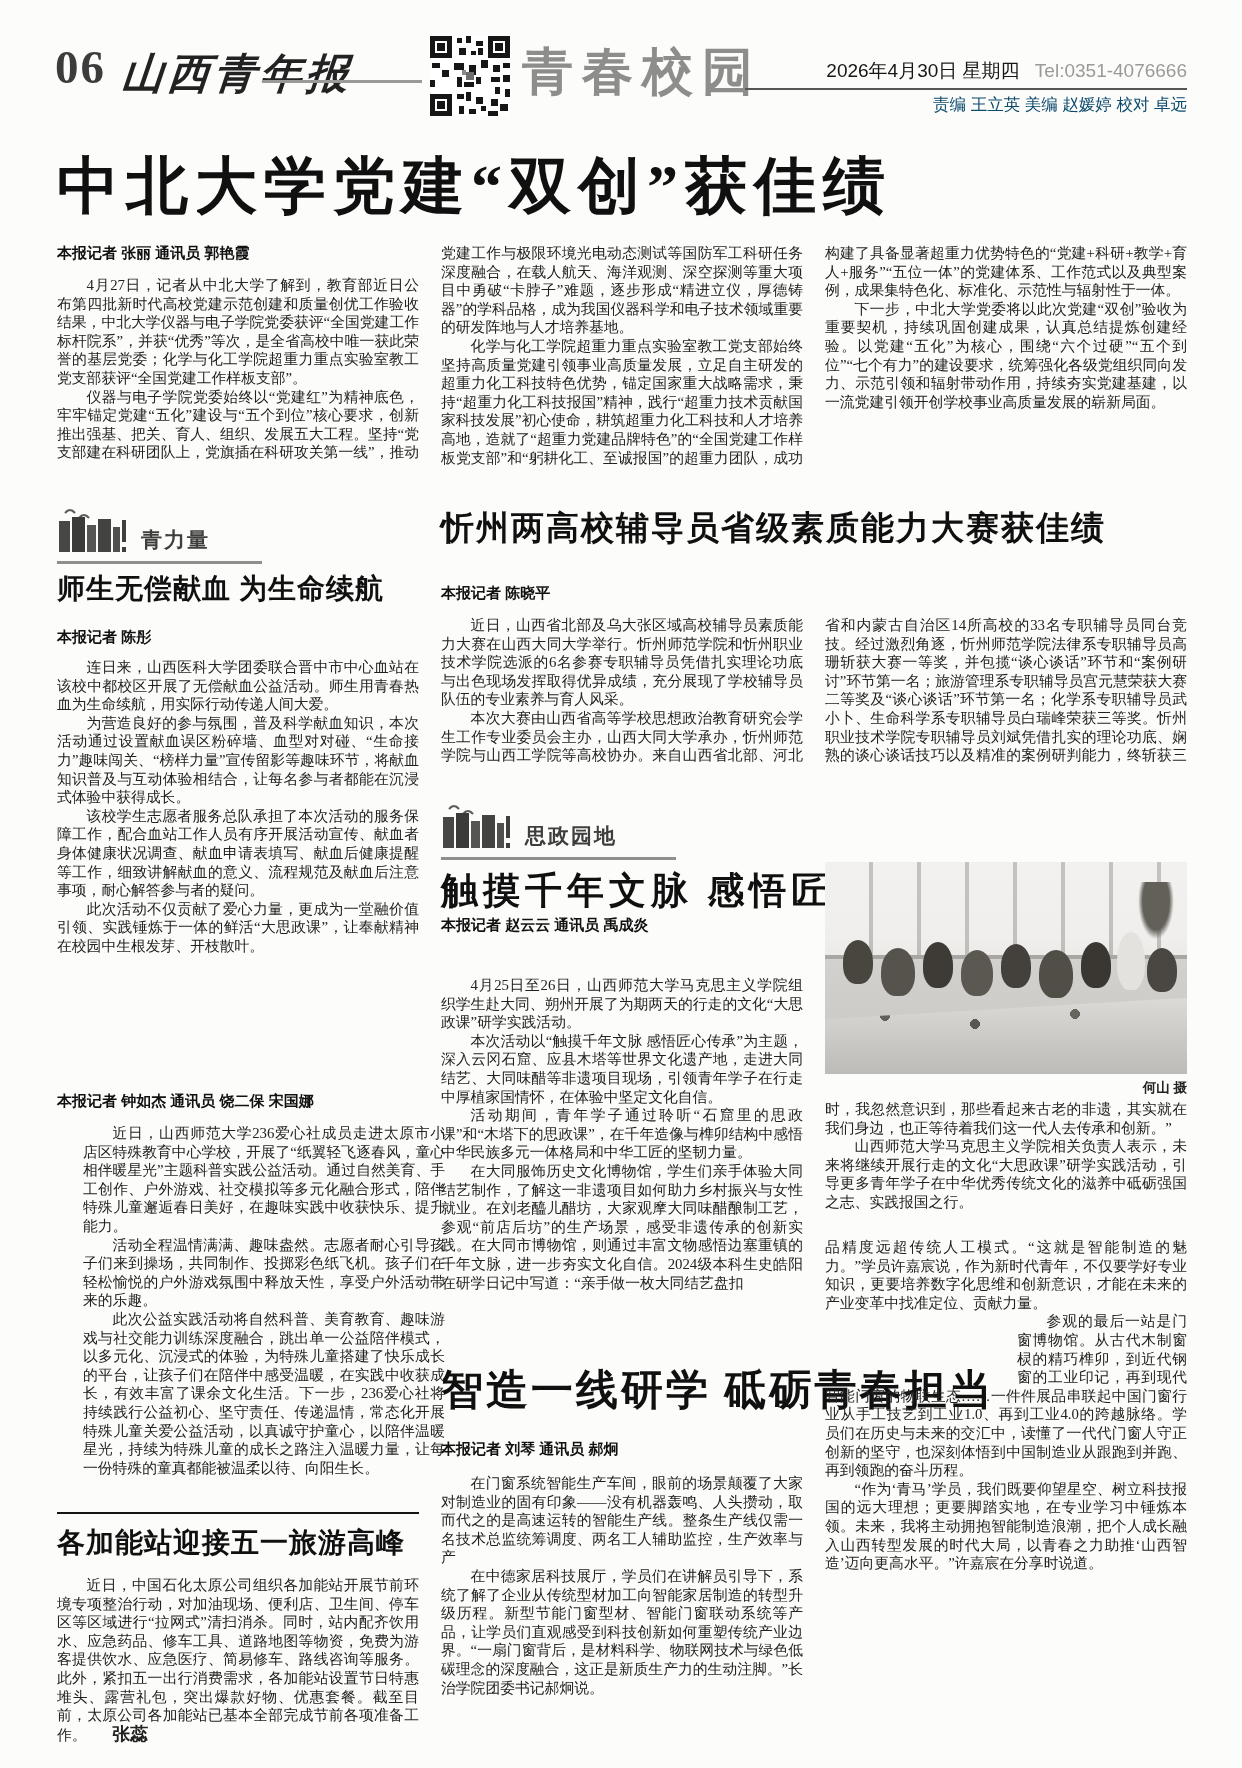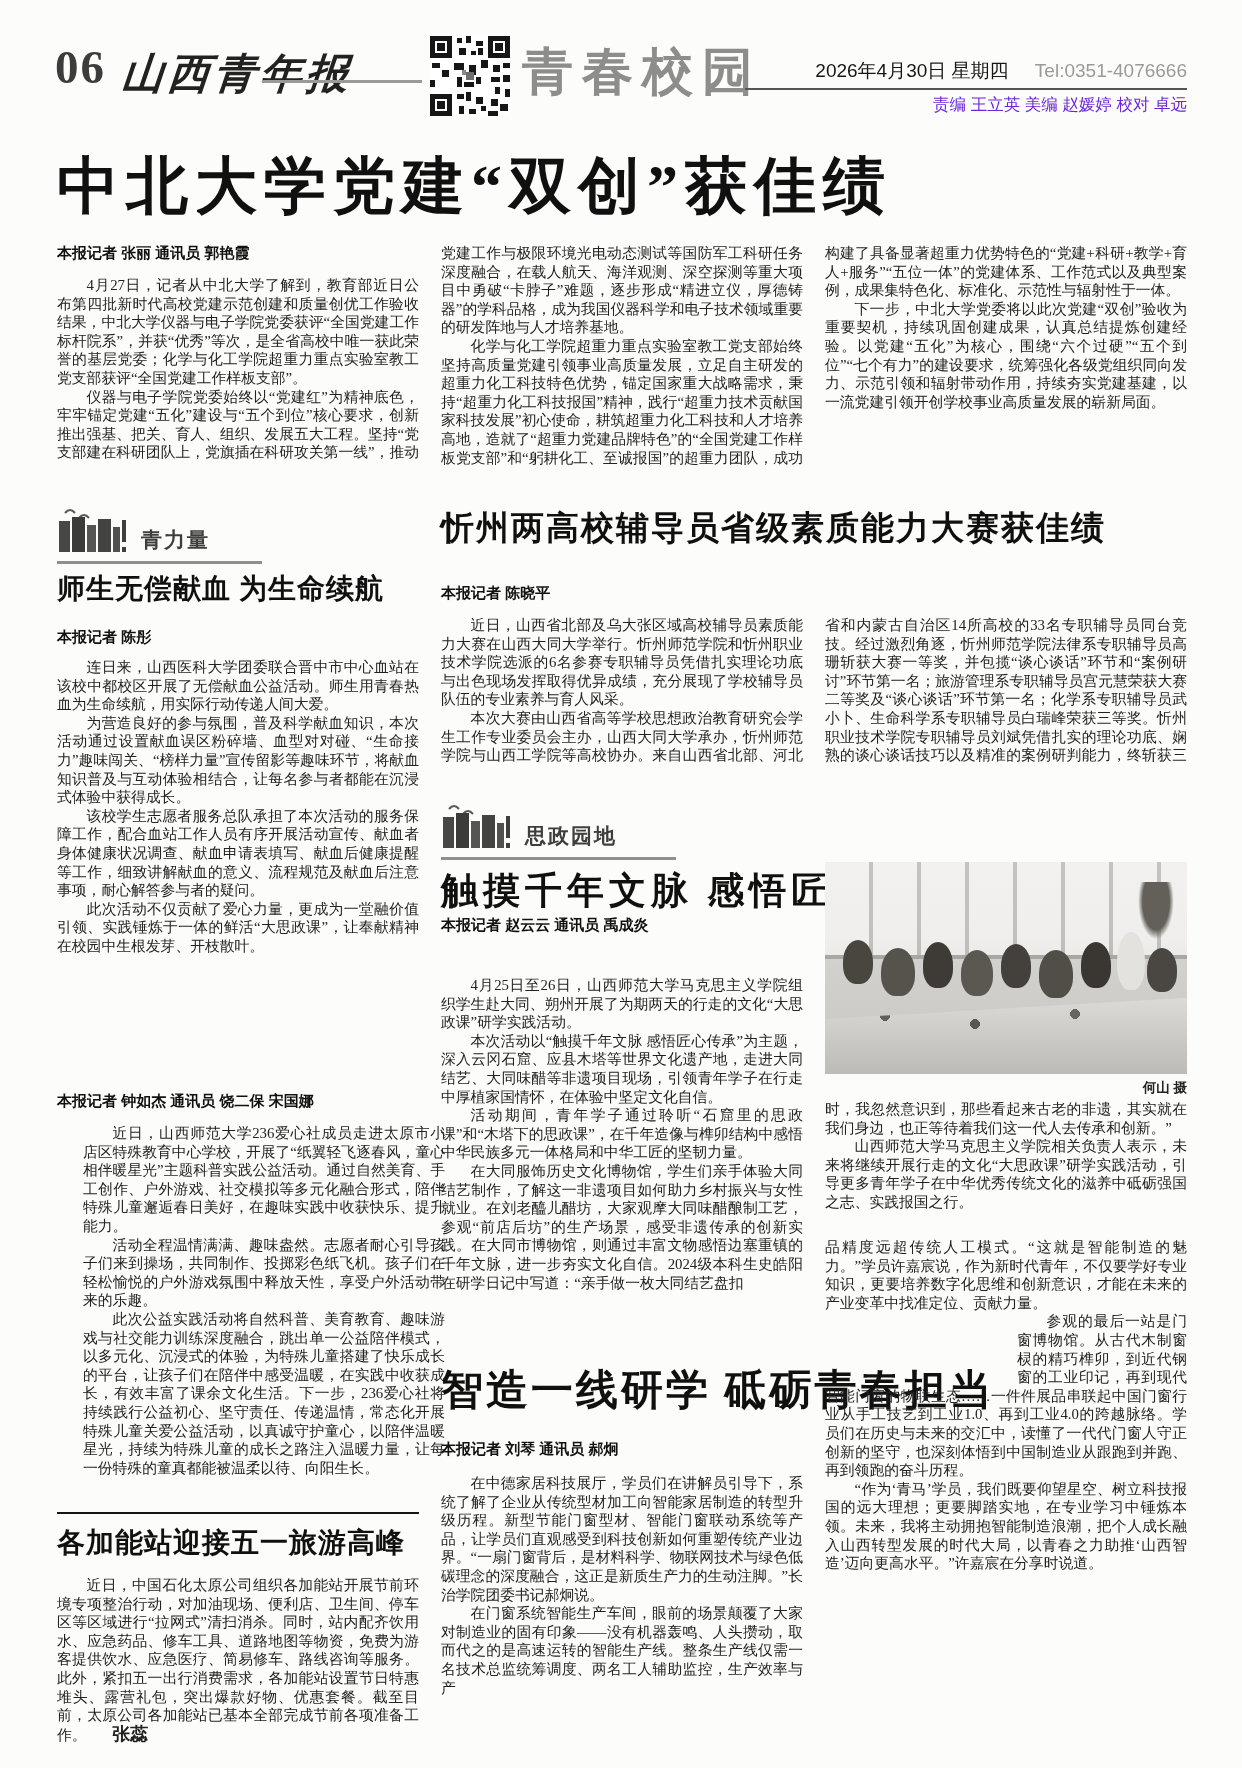--- a/index.html
+++ b/index.html
@@ -10,24 +10,24 @@
   
   .page-num{left:55px;top:40px;font-size:47px;font-weight:900;color:#3c3c3c;letter-spacing:2px;}
   .masthead{left:122px;top:46px;font-size:42px;font-weight:900;font-style:italic;color:#222;
             letter-spacing:4px;transform:skewX(-5deg);}
   .hline-left{left:262px;top:80px;width:160px;height:3px;background:#9a9a98;}
   .qr{left:430px;top:36px;}
   .section-name{left:522px;top:38px;font-family:"Liberation Sans","DejaVu Sans",sans-serif;
                 font-size:51px;font-weight:900;color:#8d8d8b;letter-spacing:9px;}
   .date-row{left:745px;top:58px;width:442px;text-align:right;font-family:"Liberation Sans","DejaVu Sans",sans-serif;
             font-size:19px;color:#161616;white-space:nowrap;}
-  .date-row .tel{color:#9a9a98;margin-left:21px;}
+  .date-row .tel{color:#9a9a98;margin-left:10px;}
   .hline-right{left:745px;top:88px;width:442px;height:2px;background:#555;}
   .editors-row{left:745px;top:94px;width:442px;text-align:right;
-               font-family:"Liberation Sans","DejaVu Sans",sans-serif;font-size:16.5px;color:#6d28d9;}
+               font-family:"Liberation Sans","DejaVu Sans",sans-serif;font-size:16.5px;color:#0c4a6e;}
 
   
   .headline{left:57px;top:144px;width:1130px;font-size:62px;font-weight:900;color:#0c0c0c;
             letter-spacing:7px;white-space:nowrap;}
 
   
   .byline{font-family:"Liberation Sans","DejaVu Sans",sans-serif;font-weight:700;font-size:15px;color:#111;}
   .art-body{overflow:hidden;}
   .art-body p{margin:0;text-align:justify;font-size:14.8px;line-height:18.6px;color:#222;}
   .art-body p.ind{text-indent:2em;}
@@ -255,22 +255,22 @@
   <div class="abs photo-caption">何山 摄</div>
 
   <div class="abs art-body" style="left:825px;top:1100px;width:362px;height:134px;">
     <p>时，我忽然意识到，那些看起来古老的非遗，其实就在我们身边，也正等待着我们这一代人去传承和创新。”</p>
     <p class="ind">山西师范大学马克思主义学院相关负责人表示，未来将继续开展行走的文化“大思政课”研学实践活动，引导更多青年学子在中华优秀传统文化的滋养中砥砺强国之志、实践报国之行。</p>
   </div>
 
   <h2 class="abs art-title title-smart" style="margin:0;">智造一线研学 砥砺青春担当</h2>
   <div class="abs byline" style="left:441px;top:1440px;">本报记者 刘琴 通讯员 郝炯</div>
   <div class="abs art-body" style="left:441px;top:1474px;width:362px;height:290px;">
+    <p class="ind">在门窗系统智能生产车间，眼前的场景颠覆了大家对制造业的固有印象——没有机器轰鸣、人头攒动，取而代之的是高速运转的智能生产线。整条生产线仅需一名技术总监统筹调度、两名工人辅助监控，生产效率与产</p>
     <p class="ind">在中德家居科技展厅，学员们在讲解员引导下，系统了解了企业从传统型材加工向智能家居制造的转型升级历程。新型节能门窗型材、智能门窗联动系统等产品，让学员们直观感受到科技创新如何重塑传统产业边界。“一扇门窗背后，是材料科学、物联网技术与绿色低碳理念的深度融合，这正是新质生产力的生动注脚。”长治学院团委书记郝炯说。</p>
-    <p class="ind">在门窗系统智能生产车间，眼前的场景颠覆了大家对制造业的固有印象——没有机器轰鸣、人头攒动，取而代之的是高速运转的智能生产线。整条生产线仅需一名技术总监统筹调度、两名工人辅助监控，生产效率与产</p>
   </div>
 
   <div class="abs art-body" style="left:825px;top:1238px;width:362px;height:526px;">
     <p>品精度远超传统人工模式。“这就是智能制造的魅力。”学员许嘉宸说，作为新时代青年，不仅要学好专业知识，更要培养数字化思维和创新意识，才能在未来的产业变革中找准定位、贡献力量。</p>
     <p class="ind">
       <span class="wrapgap"></span>
       <span>参观的最后一站是门窗博物馆。从古代木制窗棂的精巧榫卯，到近代钢窗的工业印记，再到现代智能门窗的物联生态……一件件展品串联起中国门窗行业从手工技艺到工业1.0、再到工业4.0的跨越脉络。学员们在历史与未来的交汇中，读懂了一代代门窗人守正创新的坚守，也深刻体悟到中国制造业从跟跑到并跑、再到领跑的奋斗历程。</span>
     </p>
     <p class="ind">“作为‘青马’学员，我们既要仰望星空、树立科技报国的远大理想；更要脚踏实地，在专业学习中锤炼本领。未来，我将主动拥抱智能制造浪潮，把个人成长融入山西转型发展的时代大局，以青春之力助推‘山西智造’迈向更高水平。”许嘉宸在分享时说道。</p>
   </div>

